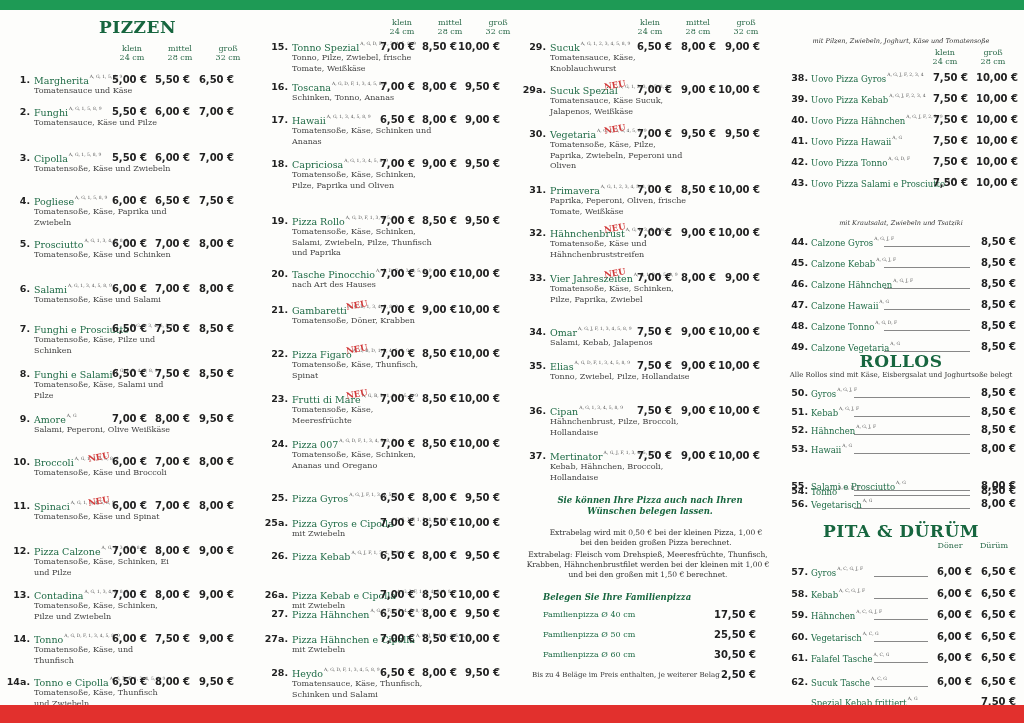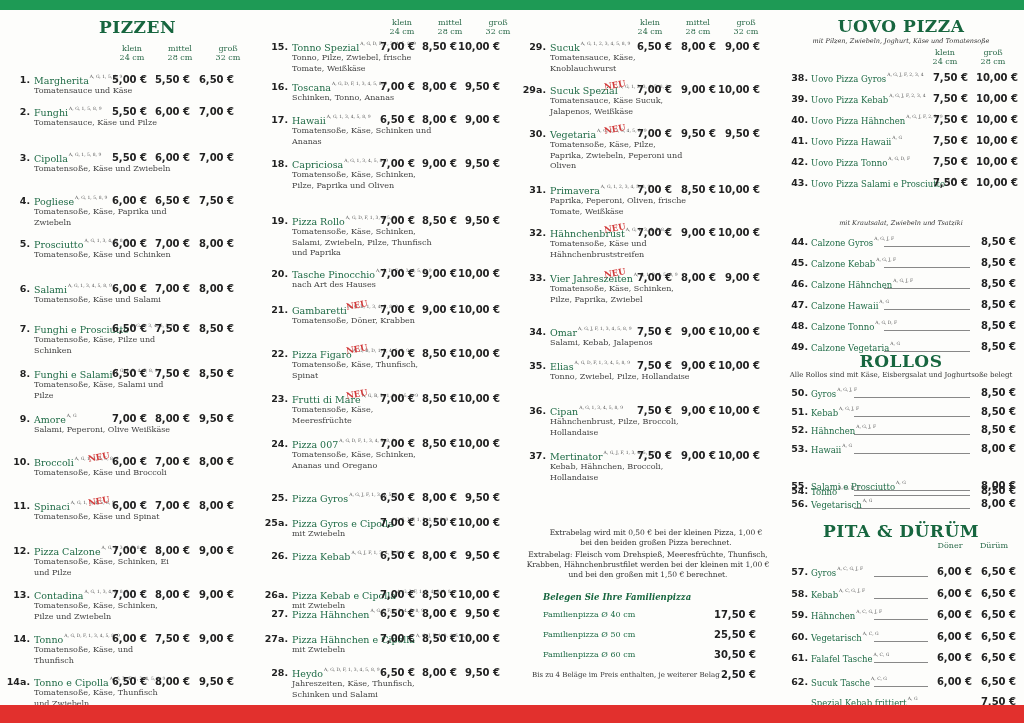--- a/index.html
+++ b/index.html
@@ -294,21 +294,21 @@
         <div class="num">27a.</div>
         <div class="name"><span>Pizza Hähnchen e Cipolla</span><sup>A, G, J, F, 1, 3, 4, 5, 8, 9</sup></div>
         <div class="desc">mit Zwiebeln</div>
         <div class="price" style="left: 113px; width: 44px;">7,00 €</div>
         <div class="price" style="left: 155px; width: 44px;">8,50 €</div>
         <div class="price" style="left: 198px; width: 44px;">10,00 €</div>
       </div>
       <div class="item" style="left: 0px; top: 657px; height: 40px;">
         <div class="num">28.</div>
         <div class="name"><span>Heydo</span><sup>A, G, D, F, 1, 3, 4, 5, 8, 9</sup></div>
-        <div class="desc">Jahreszeiten, Käse, Thunfisch, Schinken und Salami</div>
+        <div class="desc">Tomatensauce, Käse, Thunfisch, Schinken und Salami</div>
         <div class="price" style="left: 113px; width: 44px;">6,50 €</div>
         <div class="price" style="left: 155px; width: 44px;">8,00 €</div>
         <div class="price" style="left: 198px; width: 44px;">9,50 €</div>
       </div>
     </div>
 </div>
 
 <div class="col" style="left:516px;width:262px;height:695px;">
   <div class="sizes" style="left:110px;top:8px;">
     <div><span>klein</span><br><span>24 cm</span></div>
@@ -395,37 +395,37 @@
       <div class="item" style="left: 0px; top: 440px; height: 40px;">
         <div class="num">37.</div>
         <div class="name"><span>Mertinator</span><sup>A, G, J, F, 1, 3, 4, 5, 8, 9</sup></div>
         <div class="desc">Kebab, Hähnchen, Broccoli, Hollandaise</div>
         <div class="price" style="left: 112px; width: 44px;">7,50 €</div>
         <div class="price" style="left: 156px; width: 44px;">9,00 €</div>
         <div class="price" style="left: 200px; width: 44px;">10,00 €</div>
       </div>
     </div>
 
+  <div class="note italic-green" style="left:18px;top:485px;width:232px;font-size:8.5px;line-height:11px;">Sie können Ihre Pizza auch nach Ihren Wünschen belegen lassen.</div>
   <div class="note" style="left:30px;top:518px;width:220px;">Extrabelag wird mit 0,50 € bei der kleinen Pizza, 1,00 € bei den beiden großen Pizza berechnet.</div>
   <div class="note" style="left:8px;top:540px;width:248px;">Extrabelag: Fleisch vom Drehspieß, Meeresfrüchte, Thunfisch, Krabben, Hähnchenbrustfilet werden bei der kleinen mit 1,00 € und bei den großen mit 1,50 € berechnet.</div>
   <div class="note italic-green" style="left:27px;top:582px;text-align:left;font-size:8.5px;">Belegen Sie Ihre Familienpizza</div>
   <div id="list-family">
       <div class="note" style="left: 27px; top: 600px; text-align: left; color: rgb(31, 107, 70); font-size: 8px;">Familienpizza  Ø 40 cm</div>
       <div class="price" style="left: 190px; top: 599px; width: 50px;">17,50 €</div>
       <div class="note" style="left: 27px; top: 620px; text-align: left; color: rgb(31, 107, 70); font-size: 8px;">Familienpizza  Ø 50 cm</div>
       <div class="price" style="left: 190px; top: 619px; width: 50px;">25,50 €</div>
       <div class="note" style="left: 27px; top: 640px; text-align: left; color: rgb(31, 107, 70); font-size: 8px;">Familienpizza  Ø 60 cm</div>
       <div class="price" style="left: 190px; top: 639px; width: 50px;">30,50 €</div>
     </div>
   <div class="note" style="left:16px;top:660px;text-align:left;font-size:7px;">Bis zu 4 Beläge im Preis enthalten, je weiterer Belag</div>
   <div class="price" style="left:200px;top:659px;width:40px;">2,50 €</div>
 </div>
 
 <div class="col" style="left:778px;width:246px;height:695px;">
-  <div class="sec-title" style="position:absolute;left:0;top:6px;width:246px;">UOVO PIZZA</div>
   <div class="note" style="left:0;top:26px;width:246px;font-style:italic;font-size:6.5px;">mit Pilzen, Zwiebeln, Joghurt, Käse und Tomatensoße</div>
   <div class="sizes" style="left:143px;top:38px;">
     <div><span>klein</span><br><span>24 cm</span></div>
     <div><span>groß</span><br><span>28 cm</span></div>
   </div>
   <div id="list-uovo">
       <div class="line-item" style="left: 6px; top: 62px;">
         <div class="num">38.</div>
         <div class="name" style="font-size: 8.5px;"><span>Uovo Pizza Gyros</span><sup>A, G, J, F, 2, 3, 4</sup></div>
         <div class="price" style="left: 140px; width: 44px;">7,50 €</div>

